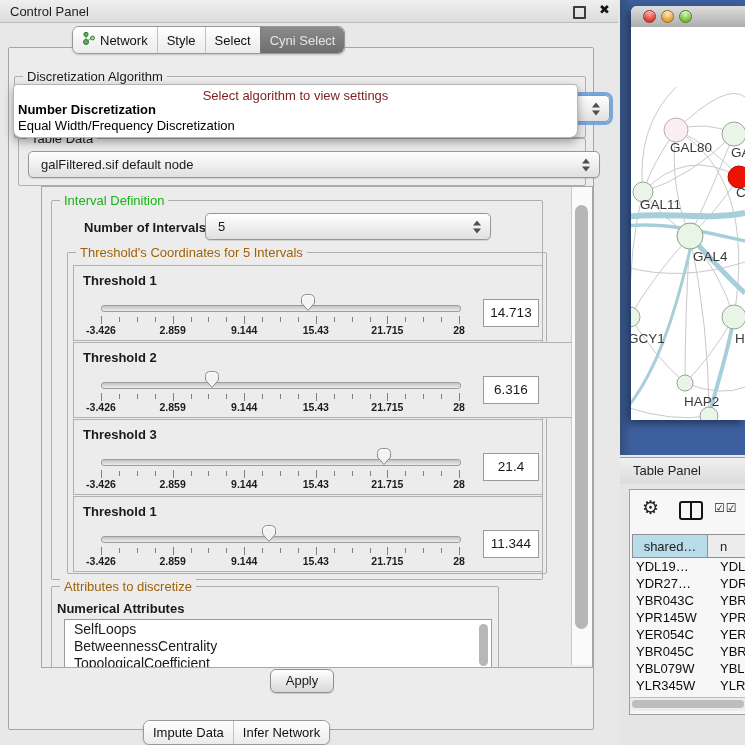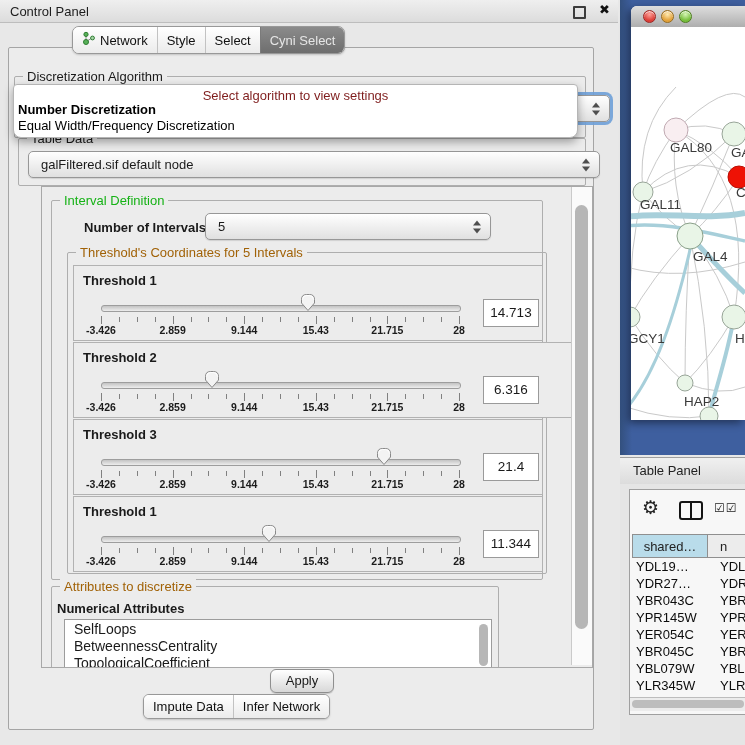--- a/index.html
+++ b/index.html
@@ -12,21 +12,21 @@
   #cp-title{left:10px;top:4px;font-size:13px;color:#1d1d1d;}
   #float-icon{right:32px;top:6px;width:9px;height:9px;border:2px solid #3c3c3c;border-radius:1px;}
   #close-icon{right:8px;top:2px;font-size:13px;font-weight:bold;color:#111;font-family:"DejaVu Sans",sans-serif;}
 
   .segmented{display:flex;border:1px solid #989898;border-radius:7px;overflow:hidden;background:#fff;box-shadow:0 1px 2px rgba(0,0,0,.18);}
   .segment{display:flex;align-items:center;gap:4px;padding:4px 9px;font-size:13px;color:#101010;
            background:linear-gradient(#ffffff,#ebebeb);border-left:1px solid #c2c2c2;cursor:default;white-space:nowrap;}
   .segment:first-child{border-left:none;}
   .segment.selected{background:linear-gradient(#8b8b8b,#6e6e6e);color:#e6e6e6;border-left-color:#7b7b7b;}
   #top-tabs{left:72px;top:26px;}
-  #bottom-tabs{left:143px;top:694px;border-radius:6px;}
+  #bottom-tabs{left:143px;top:720px;}
 
   #cp-panel{left:8px;top:47px;width:584px;height:681px;border:1px solid #a5a5a5;border-radius:2px;background:#ececec;}
 
   .group{border:1px solid #aeaeae;border-radius:2px;}
   .gtitle{position:absolute;top:-8px;left:8px;background:#ececec;padding:0 4px;font-size:13px;white-space:nowrap;}
   .t-green{color:#16b216;}
   .t-blue{color:#a16207;}
 
   #disc-group{left:14px;top:76px;width:570px;height:60px;}
   #td-group{left:18px;top:138px;width:566px;height:46px;}

